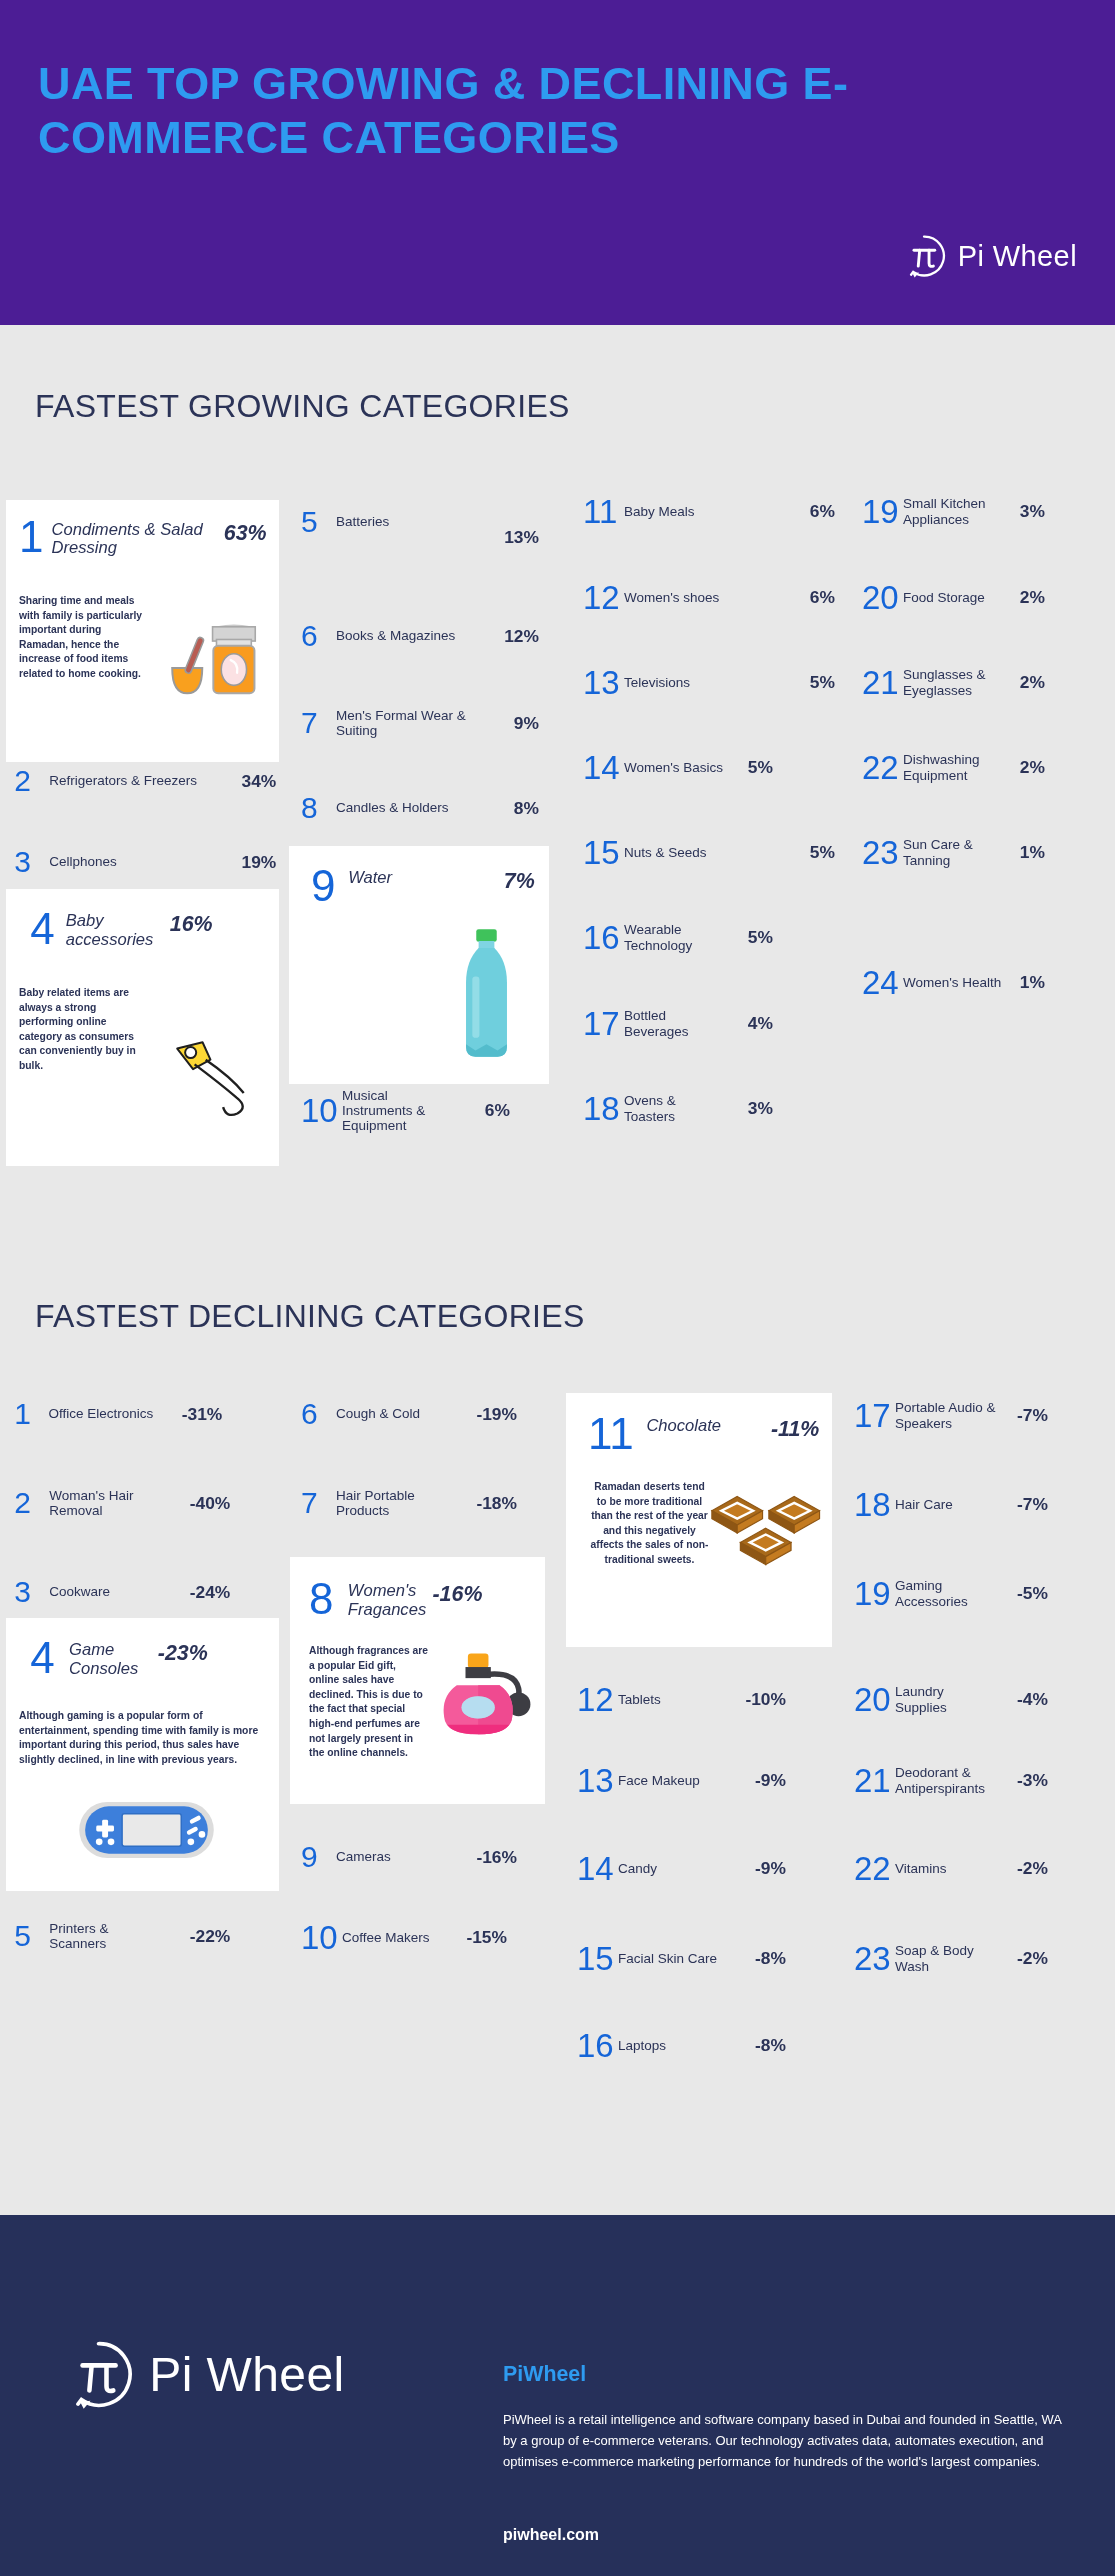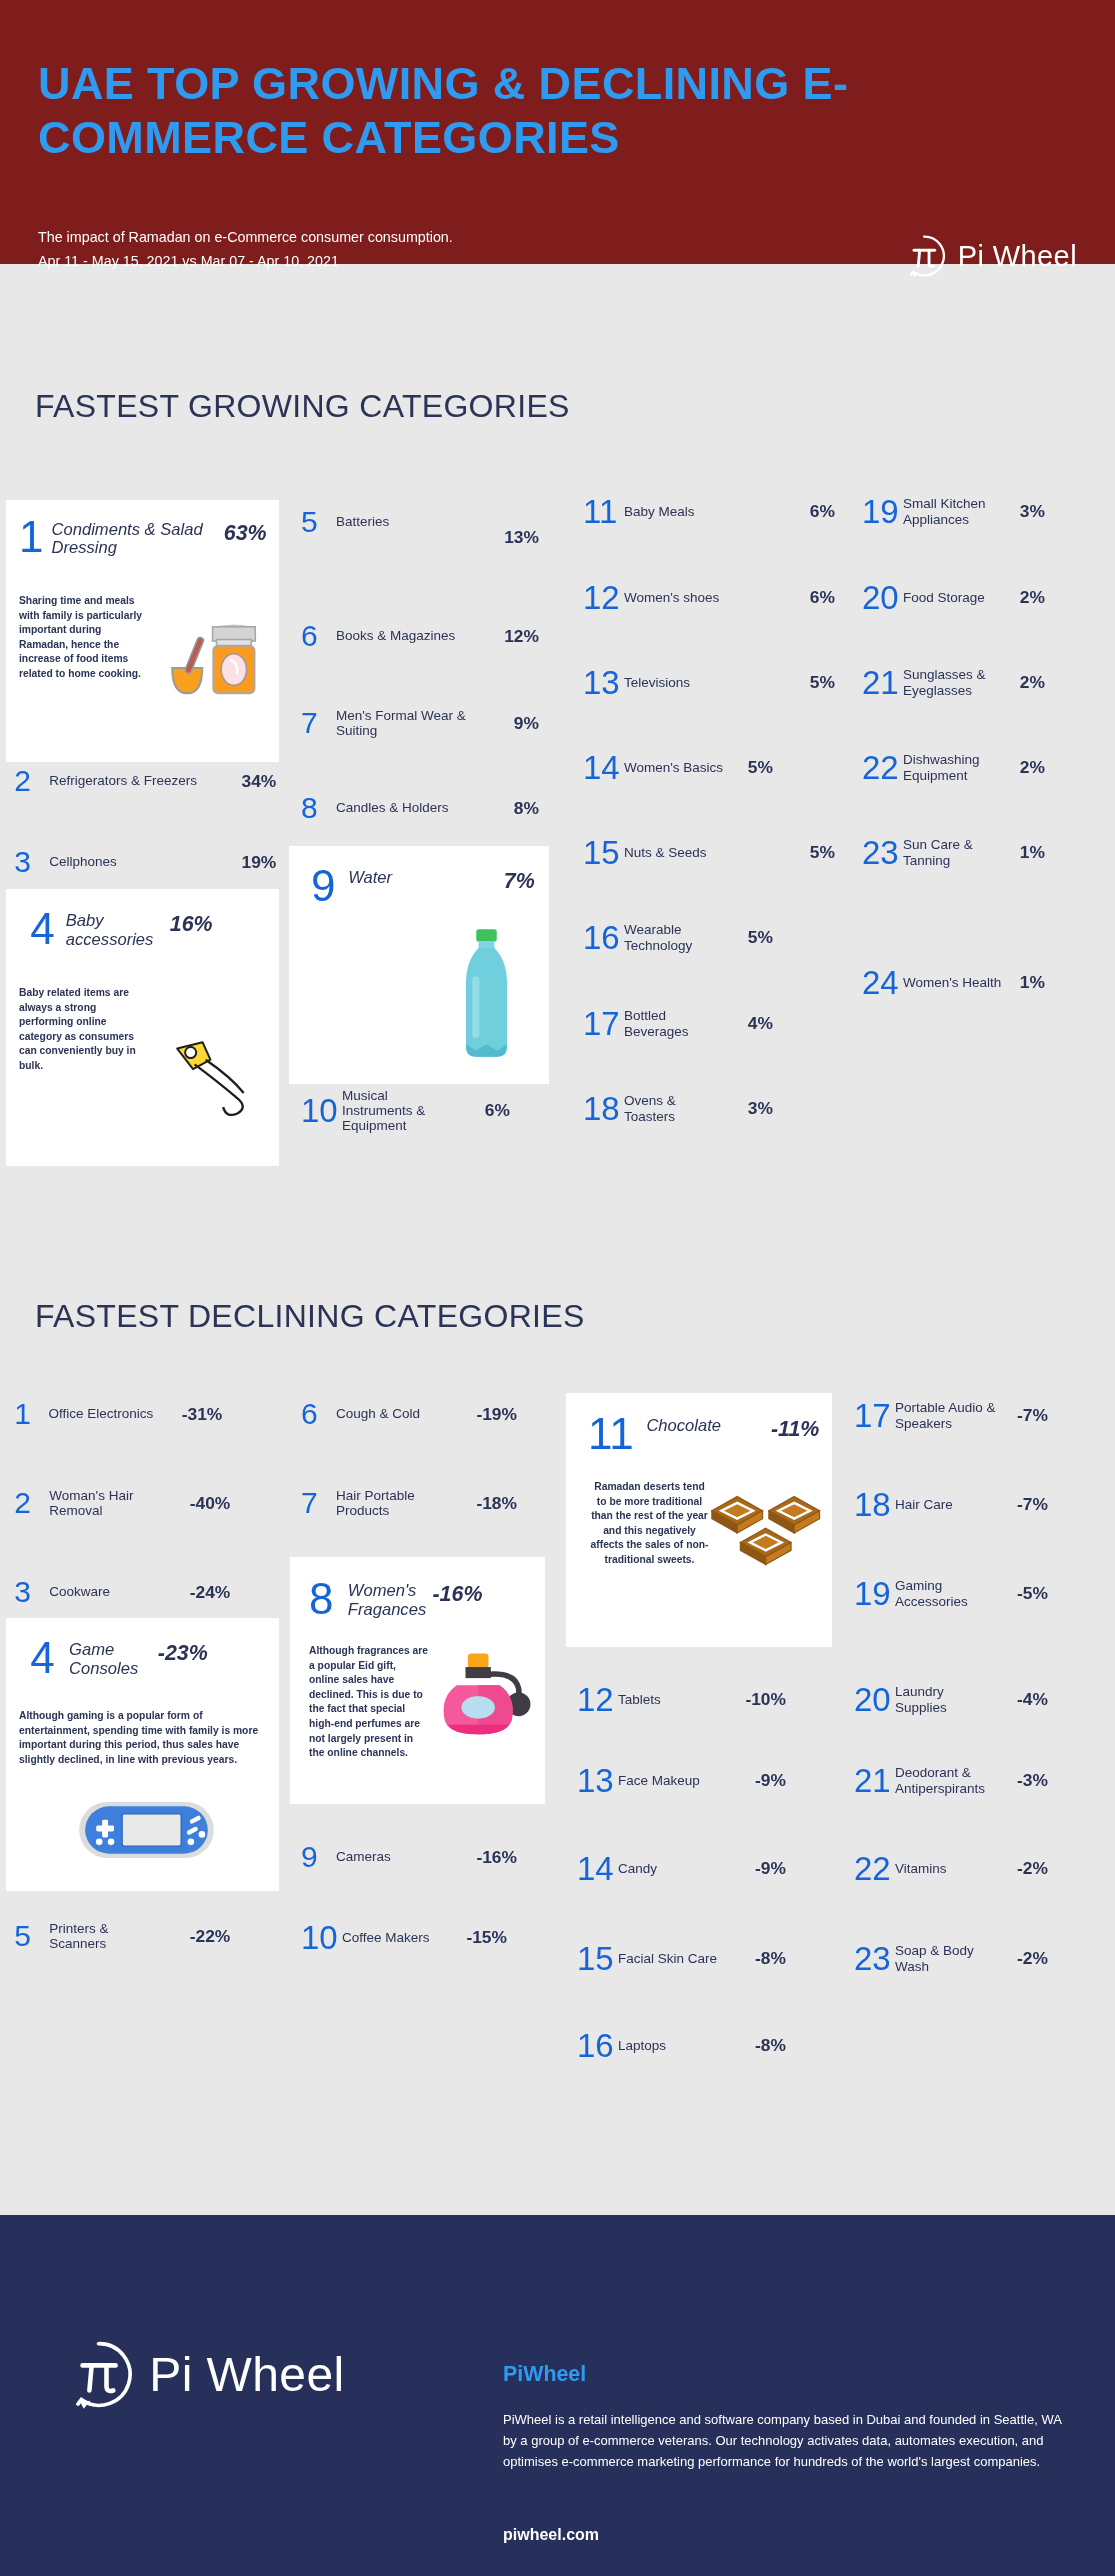--- a/index.html
+++ b/index.html
@@ -10,22 +10,22 @@
     font-family: "Liberation Sans", sans-serif;
     background: #e8e8e8;
     position: relative;
     overflow: hidden;
   }
 
   
   .header {
     position: absolute;
     left: 0; top: 0;
-    width: 1115px; height: 264px;
-    background: #7f1d1d;
+    width: 1115px; height: 325px;
+    background: #4c1d95;
   }
   .header-title {
     position: absolute;
     left: 38px; top: 57px;
     width: 951px;
     color: #2e9bf0;
     font-size: 45px;
     line-height: 1.20;
     font-weight: bold;
     letter-spacing: 0.4px;
@@ -177,24 +177,20 @@
     color: #ffffff;
     font-size: 16px;
     font-weight: bold;
   }
 </style>
 </head>
 <body>
 
 <div class="header">
   <div class="header-title">UAE TOP GROWING &amp; DECLINING E-COMMERCE CATEGORIES</div>
-  <div class="header-sub">
-    <div>The impact of  Ramadan on e-Commerce consumer consumption.</div>
-    <div>Apr 11 - May 15, 2021 vs Mar 07 - Apr 10, 2021</div>
-  </div>
   <div class="header-logo">
     <span class="logo-mark">
       <svg viewBox="0 0 64 64" width="46" height="46">
         <path d="M32 5 A27 27 0 1 1 17 54 L14 58" fill="none" stroke="#ffffff" stroke-width="3.2" stroke-linecap="round"></path>
         <path d="M16 56 L25 55 L19 62 Z" fill="#ffffff"></path>
         <path d="M18 24 L47 24" stroke="#ffffff" stroke-width="4" stroke-linecap="round"></path>
         <path d="M26 24 L24 46" stroke="#ffffff" stroke-width="4" stroke-linecap="round"></path>
         <path d="M39 24 L39 42 Q39 48 45 46" stroke="#ffffff" stroke-width="4" fill="none" stroke-linecap="round"></path>
       </svg>
     </span>

